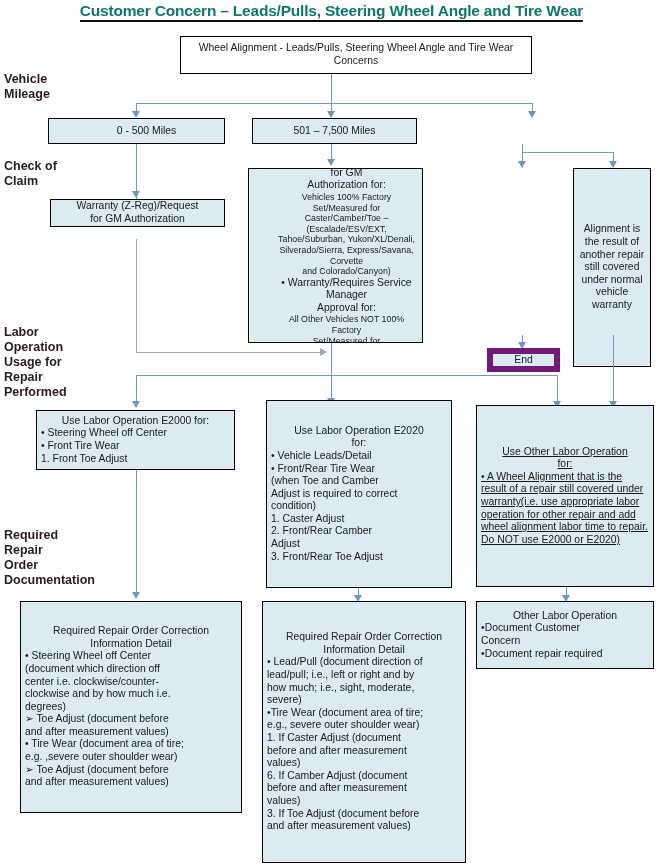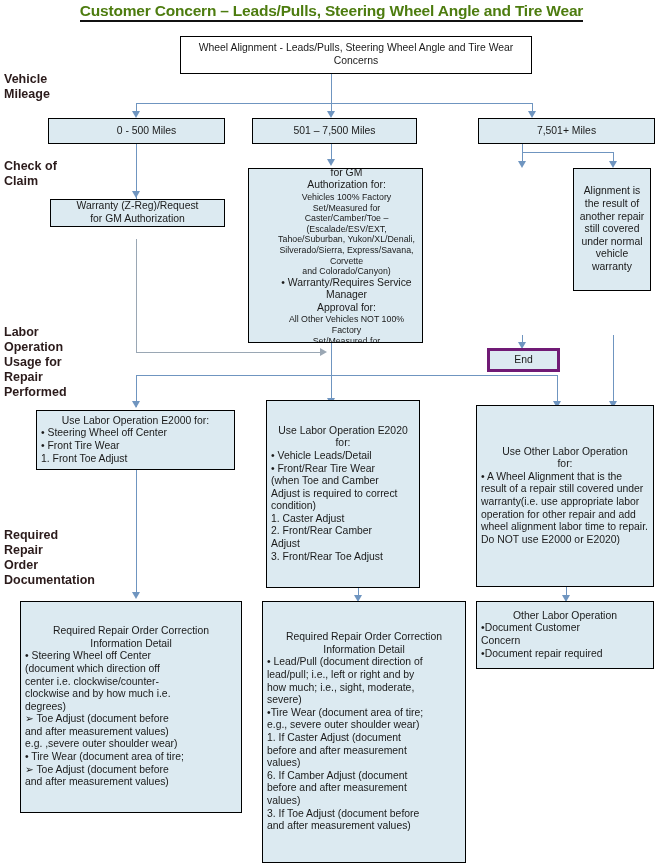--- a/index.html
+++ b/index.html
@@ -21,21 +21,21 @@
 
   
   .title {
     position: absolute;
     left: 0;
     top: 2px;
     width: 663px;
     text-align: center;
     font-size: 15.5px;
     font-weight: bold;
-    color: #4d7c0f;
+    color: #0f766e;
     letter-spacing: -0.2px;
   }
   .title span {
     border-bottom: 2px solid #111111;
     padding-bottom: 1px;
   }
 
   
   .rowlabel {
     position: absolute;
@@ -58,21 +58,21 @@
     padding: 2px 4px;
     display: flex;
     flex-direction: column;
     justify-content: center;
     overflow: hidden;
   }
   .box.white {
     background: #ffffff;
   }
   .box.blueborder {
-    border: 3px solid #701a75;
+    border: 6px solid #701a75;
   }
   .box .ctr { text-align: center; }
 
   
   .hdr { text-align: center; }
   .bul { text-align: left; }
   .small { font-size: 8.8px; line-height: 10.6px; }
   .big { font-size: 10.4px; line-height: 12.6px; }
 
   
@@ -132,23 +132,20 @@
   <div class="box white" style="left:180px; top:36px; width:352px; height:38px;">
     <div class="ctr big">Wheel Alignment - Leads/Pulls, Steering Wheel Angle and Tire Wear Concerns</div>
   </div>
 
   <div class="box" style="left:48px; top:118px; width:177px; height:26px;padding-left:24px;">
     <div class="ctr big">0 - 500 Miles</div>
   </div>
   <div class="box" style="left:252px; top:118px; width:165px; height:26px;">
     <div class="ctr big">501 – 7,500 Miles</div>
   </div>
-  <div class="box" style="left:478px; top:118px; width:177px; height:26px;">
-    <div class="ctr big">7,501+ Miles</div>
-  </div>
 
   <div class="vline" style="left:136px; top:144px; height:55px;"></div>
   <div class="arrowdn" style="left:132px; top:191px;"></div>
 
   <div class="vline" style="left:331px; top:144px; height:20px;"></div>
   <div class="arrowdn" style="left:327px; top:159px;"></div>
 
   <div class="hline" style="left:522px; top:152px; width:92px;"></div>
   <div class="vline" style="left:522px; top:144px; height:22px;"></div>
   <div class="vline" style="left:613px; top:152px; height:14px;"></div>
@@ -168,21 +165,21 @@
     <div class="ctr small">Tahoe/Suburban,  Yukon/XL/Denali,</div>
     <div class="ctr small">Silverado/Sierra, Express/Savana,  Corvette</div>
     <div class="ctr small">and Colorado/Canyon)</div>
     <div class="ctr big">• Warranty/Requires Service Manager</div>
     <div class="ctr big">Approval for:</div>
     <div class="ctr small">All Other Vehicles NOT 100% Factory</div>
     <div class="ctr small">Set/Measured for Caster/Camber/Toe</div>
   </div>
 
 
-  <div class="box" style="left:573px; top:168px; width:78px; height:123px; padding:4px 3px;">
+  <div class="box" style="left:573px; top:168px; width:78px; height:199px; padding:4px 3px;">
     <div class="ctr big">Alignment is the result of another repair still covered under normal vehicle warranty</div>
   </div>
 
   <div class="vline" style="left:522px; top:335px; height:11px;"></div>
   <div class="arrowdn" style="left:518px; top:342px;"></div>
   <div class="box blueborder" style="left:487px; top:348px; width:73px; height:24px;">
     <div class="ctr big">End</div>
   </div>
 
   <div class="vline grey" style="left:136px; top:239px; height:114px;"></div>
@@ -201,35 +198,35 @@
   <div class="vline" style="left:613px; top:335px; height:72px;"></div>
   <div class="arrowdn" style="left:609px; top:401px;"></div>
 
   <div class="box" style="left:36px; top:410px; width:199px; height:60px;">
     <div class="hdr big">Use Labor Operation E2000 for:</div>
     <div class="bul big">•  Steering Wheel off Center</div>
     <div class="bul big">•  Front Tire Wear</div>
     <div class="bul big">1.    Front Toe Adjust</div>
   </div>
 
-  <div class="box" style="left:266px; top:400px; width:154px; height:188px;">
+  <div class="box" style="left:266px; top:400px; width:186px; height:188px;">
     <div class="hdr big">Use Labor Operation E2020</div>
     <div class="hdr big">for:</div>
     <div class="bul big">•  Vehicle Leads/Detail</div>
     <div class="bul big">•  Front/Rear Tire Wear</div>
     <div class="bul big">(when Toe and Camber</div>
     <div class="bul big">Adjust is required to correct</div>
     <div class="bul big">condition)</div>
     <div class="bul big">1.    Caster Adjust</div>
     <div class="bul big">2.    Front/Rear Camber</div>
     <div class="bul big">        Adjust</div>
     <div class="bul big">3.    Front/Rear Toe Adjust</div>
   </div>
 
-  <div class="box" style="left:476px; top:405px; width:178px; height:182px;">
+  <div class="box" style="left:476px; top:405px; width:178px; height:182px;text-decoration:underline;">
     <div class="hdr big">Use Other Labor Operation</div>
     <div class="hdr big">for:</div>
     <div class="bul big">• A Wheel Alignment that is the result of a repair still covered under warranty(i.e. use appropriate labor operation for other repair and add wheel alignment labor time to repair. Do NOT use E2000 or E2020)</div>
   </div>
 
   <div class="vline" style="left:136px; top:470px; height:126px;"></div>
   <div class="arrowdn" style="left:132px; top:592px;"></div>
 
   <div class="vline" style="left:358px; top:588px; height:11px;"></div>
   <div class="arrowdn" style="left:354px; top:595px;"></div>
@@ -240,22 +237,22 @@
   <div class="box" style="left:20px; top:601px; width:222px; height:212px;">
     <div class="hdr big">Required Repair Order Correction</div>
     <div class="hdr big">Information Detail</div>
     <div class="bul big">•   Steering Wheel off Center</div>
     <div class="bul big">(document which direction off</div>
     <div class="bul big">center i.e. clockwise/counter-</div>
     <div class="bul big">clockwise and by how much i.e.</div>
     <div class="bul big">degrees)</div>
     <div class="bul big">➢    Toe Adjust (document before</div>
     <div class="bul big">       and after measurement values)</div>
+    <div class="bul big">• Tire Wear (document area of tire;</div>
     <div class="bul big">e.g. ,severe outer shoulder wear)</div>
-    <div class="bul big">• Tire Wear (document area of tire;</div>
     <div class="bul big">➢    Toe Adjust (document before</div>
     <div class="bul big">       and after measurement values)</div>
   </div>
 
   <div class="box" style="left:262px; top:601px; width:204px; height:262px;">
     <div class="hdr big">Required Repair Order Correction</div>
     <div class="hdr big">Information Detail</div>
     <div class="bul big">• Lead/Pull (document direction of</div>
     <div class="bul big">lead/pull; i.e., left or right and by</div>
     <div class="bul big">how much; i.e., sight, moderate,</div>

